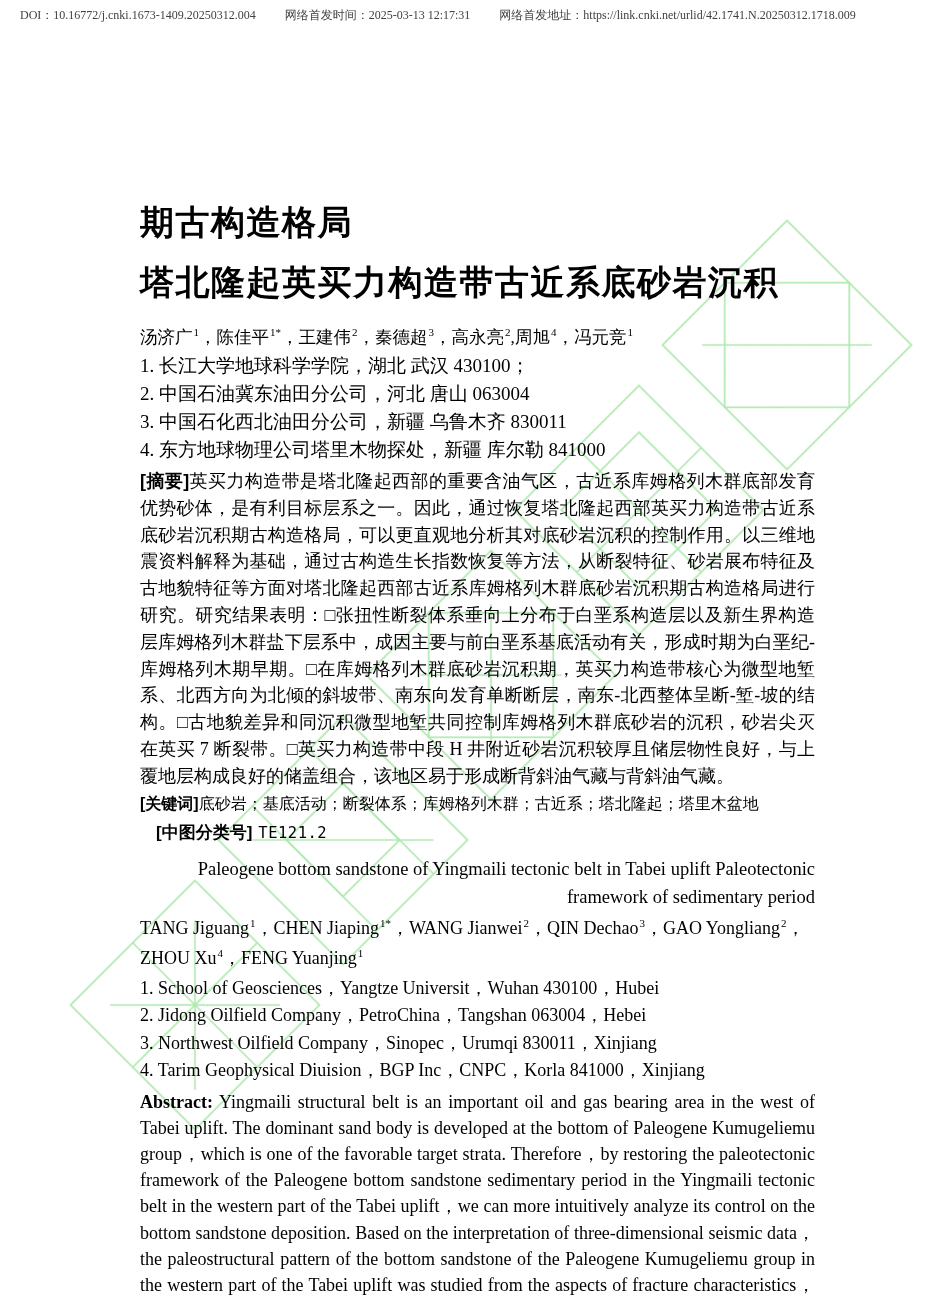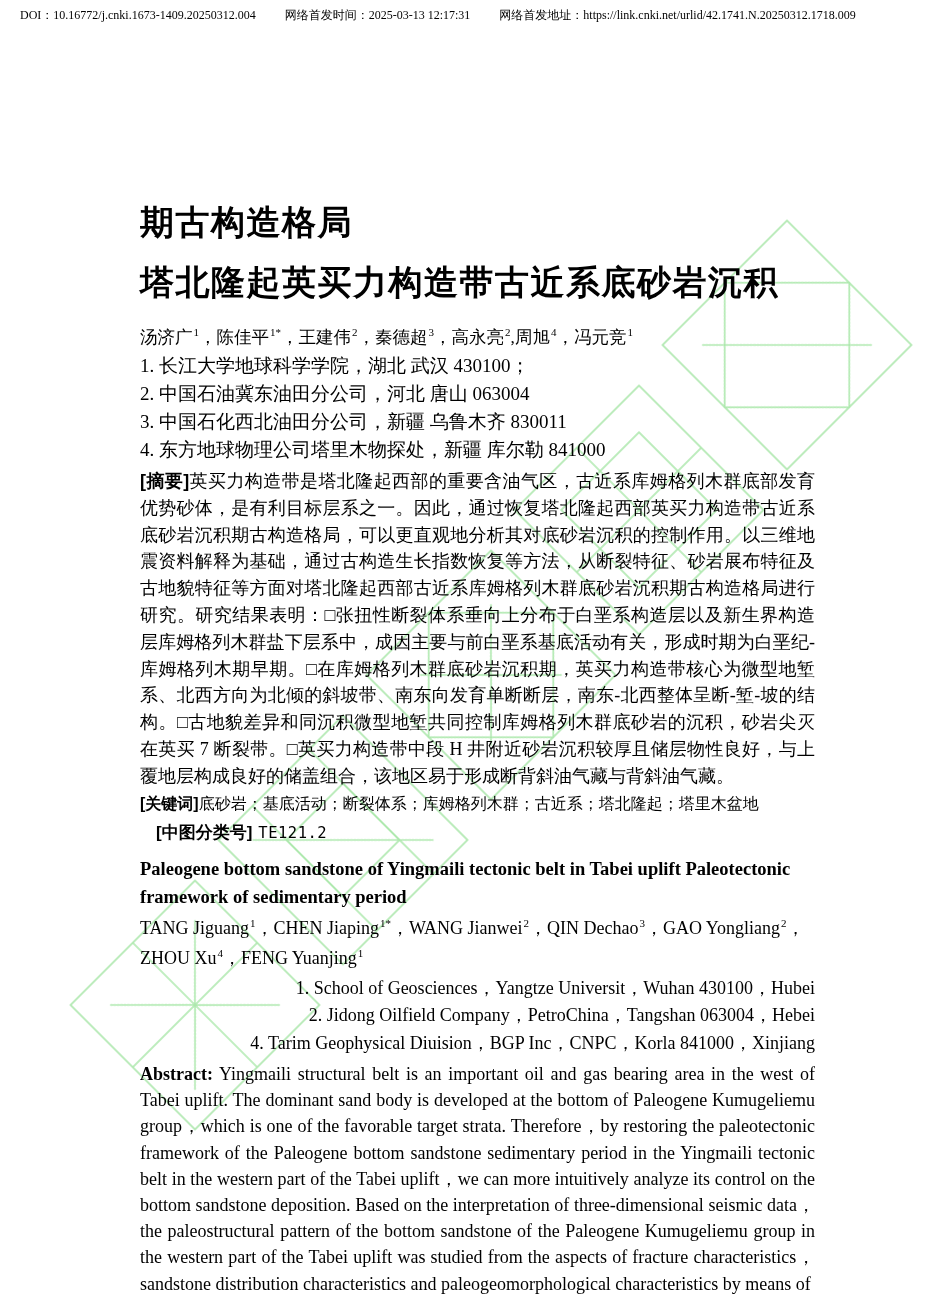--- a/index.html
+++ b/index.html
@@ -8,21 +8,21 @@
     width:950px;height:1302px;
     margin:0 auto;
     background:#ffffff;
     color:#000;
     font-family:"Liberation Serif","DejaVu Serif",serif;
     overflow:hidden;
   }
   
   .page-header{
     position:absolute;top:7px;left:20px;right:10px;
-    font-size:12px;line-height:16px;color:#000000;
+    font-size:12px;line-height:16px;color:#404040;
     white-space:nowrap;
     z-index:2;
   }
   .page-header span{margin-right:26px;}
   
   .watermark{
     position:absolute;left:0;top:0;z-index:1;
     pointer-events:none;
   }
   
@@ -56,24 +56,25 @@
   }
   .keywords-cn{margin:0;font-size:16px;line-height:27px;}
   .clc-line{margin:2px 0 0 16px;font-size:17px;line-height:27px;}
   .clc-value{
     font-family:"DejaVu Sans Mono","Liberation Mono",monospace;
     font-size:15.5px;margin-left:6px;letter-spacing:0.5px;
   }
   .title-en{
     margin:8px 0 0 0;
     font-size:18.5px;line-height:28px;
-    font-weight:700;
+    font-weight:400;
+    text-align:right;
   }
   .authors-en{margin-top:2px;font-size:18px;line-height:30px;}
-  .affils-en{font-size:18px;line-height:27.5px;margin-top:2px;text-align:right;}
+  .affils-en{font-size:18px;line-height:27.5px;margin-top:2px;}
   .abstract-en{
     margin:4px 0 0 0;
     font-size:18px;line-height:26.2px;
     text-align:justify;
   }
   .abstract-en .label-en{font-weight:700;}
   .line{display:block;}
 </style>
 </head>
 <body>
@@ -145,20 +146,21 @@
       <b class="label-cn">[中图分类号]</b><span class="clc-value">TE121.2</span>
     </p>
 
     <h2 class="title-en">Paleogene bottom sandstone of Yingmaili tectonic belt in Tabei uplift Paleotectonic framework of sedimentary period</h2>
 
     <div class="authors-en" id="authors-en"><span>TANG Jiguang<sup>1</sup></span><span>，</span><span>CHEN Jiaping<sup>1*</sup></span><span>，</span><span>WANG Jianwei<sup>2</sup></span><span>，</span><span>QIN Dechao<sup>3</sup></span><span>，</span><span>GAO Yongliang<sup>2</sup></span><span>，</span><span>ZHOU Xu<sup>4</sup></span><span>，</span><span>FENG Yuanjing<sup>1</sup></span></div>
 
     <div class="affils-en" id="affils-en">
         <span class="line">1. School of Geosciences，Yangtze Universit，Wuhan 430100，Hubei</span>
         <span class="line">2. Jidong Oilfield Company，PetroChina，Tangshan 063004，Hebei</span>
+        <span class="line">3. Northwest Oilfield Company，Sinopec，Urumqi 830011，Xinjiang</span>
         <span class="line">4. Tarim Geophysical Diuision，BGP Inc，CNPC，Korla 841000，Xinjiang</span>
       </div>
 
     <p class="abstract-en">
       <span class="label-en">Abstract:</span>
       <span>Yingmaili structural belt is an important oil and gas bearing area in the west of Tabei uplift. The dominant sand body is developed at the bottom of Paleogene Kumugeliemu group，which is one of the favorable target strata. Therefore，by restoring the paleotectonic framework of the Paleogene bottom sandstone sedimentary period in the Yingmaili tectonic belt in the western part of the Tabei uplift，we can more intuitively analyze its control on the bottom sandstone deposition. Based on the interpretation of three-dimensional seismic data，the paleostructural pattern of the bottom sandstone of the Paleogene Kumugeliemu group in the western part of the Tabei uplift was studied from the aspects of fracture characteristics，sandstone distribution characteristics and paleogeomorphological characteristics by means of</span>
     </p>
 
   </div>
 </div>

